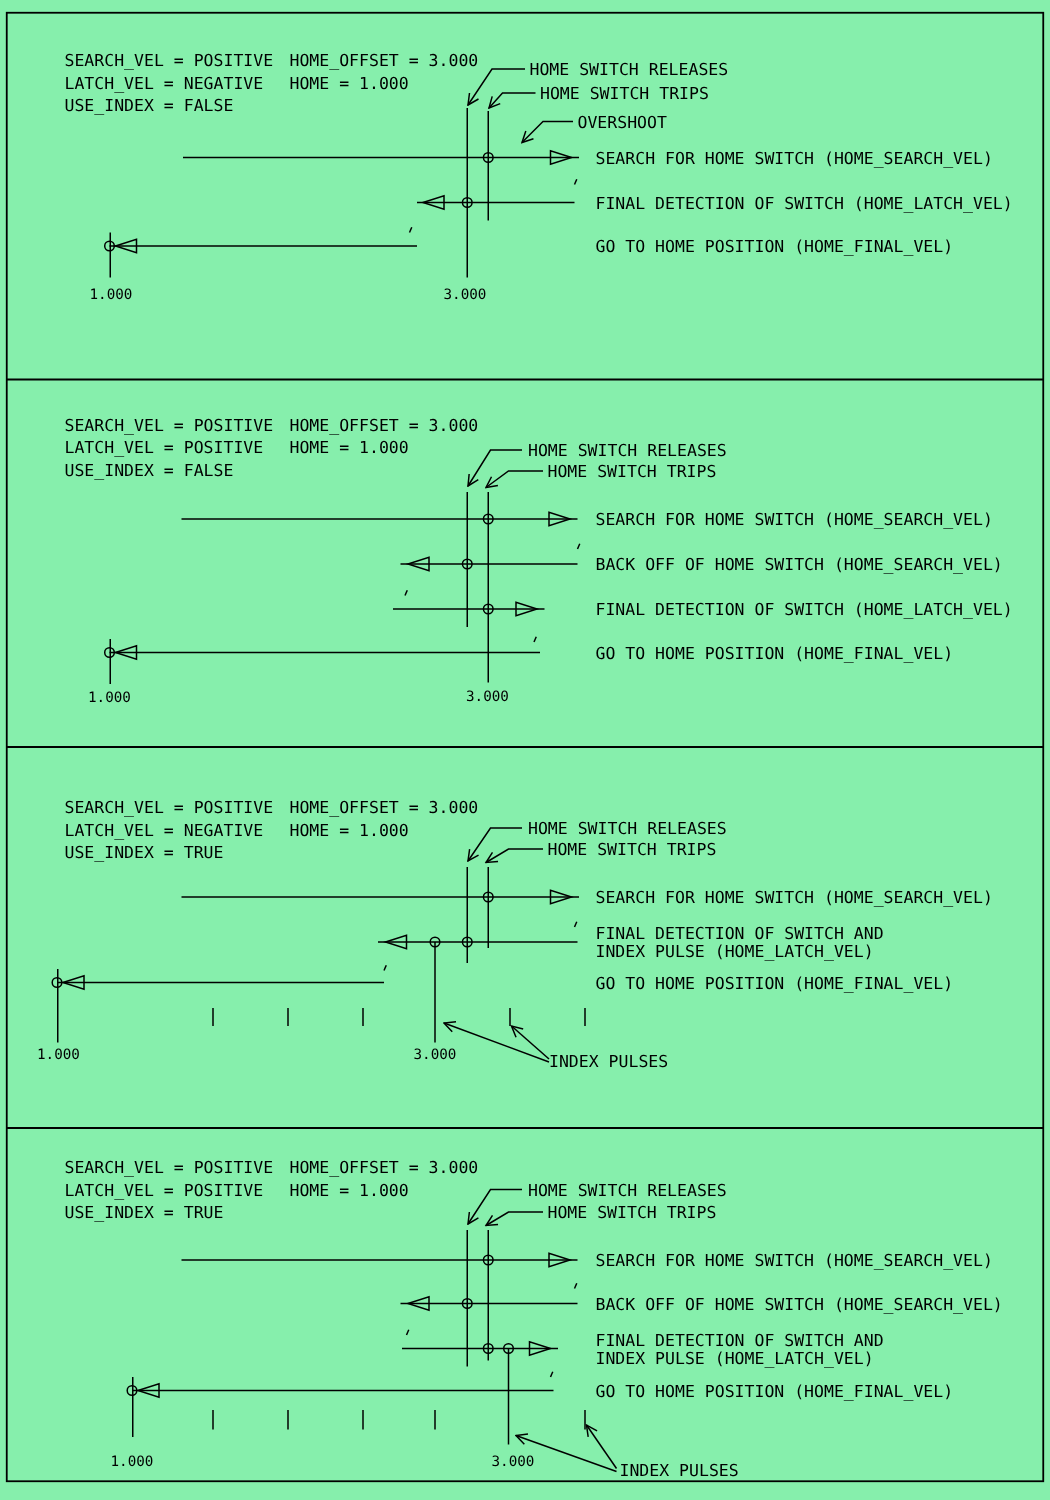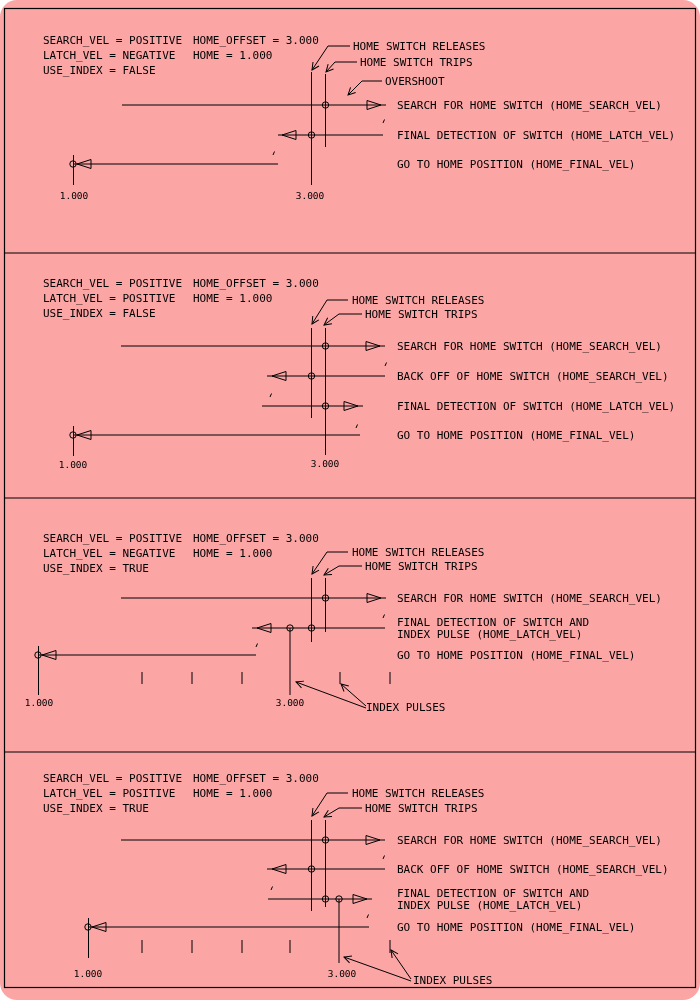--- a/index.html
+++ b/index.html
@@ -1,17 +1,17 @@
 <!DOCTYPE html>
 <html><head>
 <meta charset="utf-8">
 <title>Homing Sequences</title>
 <style>
   html,body{margin:0;padding:0;background:#ffffff;}
-  .screen{position:relative;width:700px;height:1000px;background:#fca5a5;overflow:hidden;border-radius:17px;}
+  .screen{position:relative;width:700px;height:1000px;background:#86efac;overflow:hidden;}
   svg{display:block;}
   svg text{font-family:"DejaVu Sans Mono","Liberation Mono",monospace;font-size:11px;fill:#000000;}
   svg text.axis{font-size:9.5px;text-anchor:middle;}
   svg .ln{stroke:#000000;stroke-width:1;fill:none;}
   svg .frame{stroke:#000000;stroke-width:1.2;fill:none;}
   svg .mark{stroke:#000000;stroke-width:1;fill:none;}
 </style>
 </head>
 <body>
 

